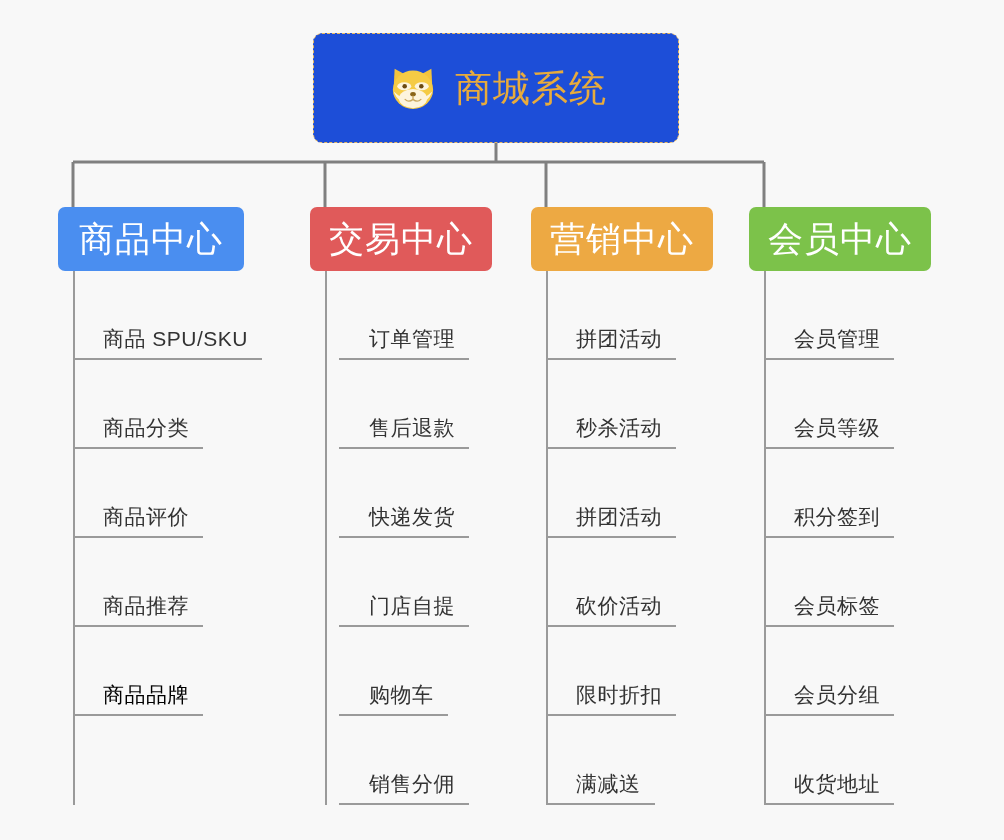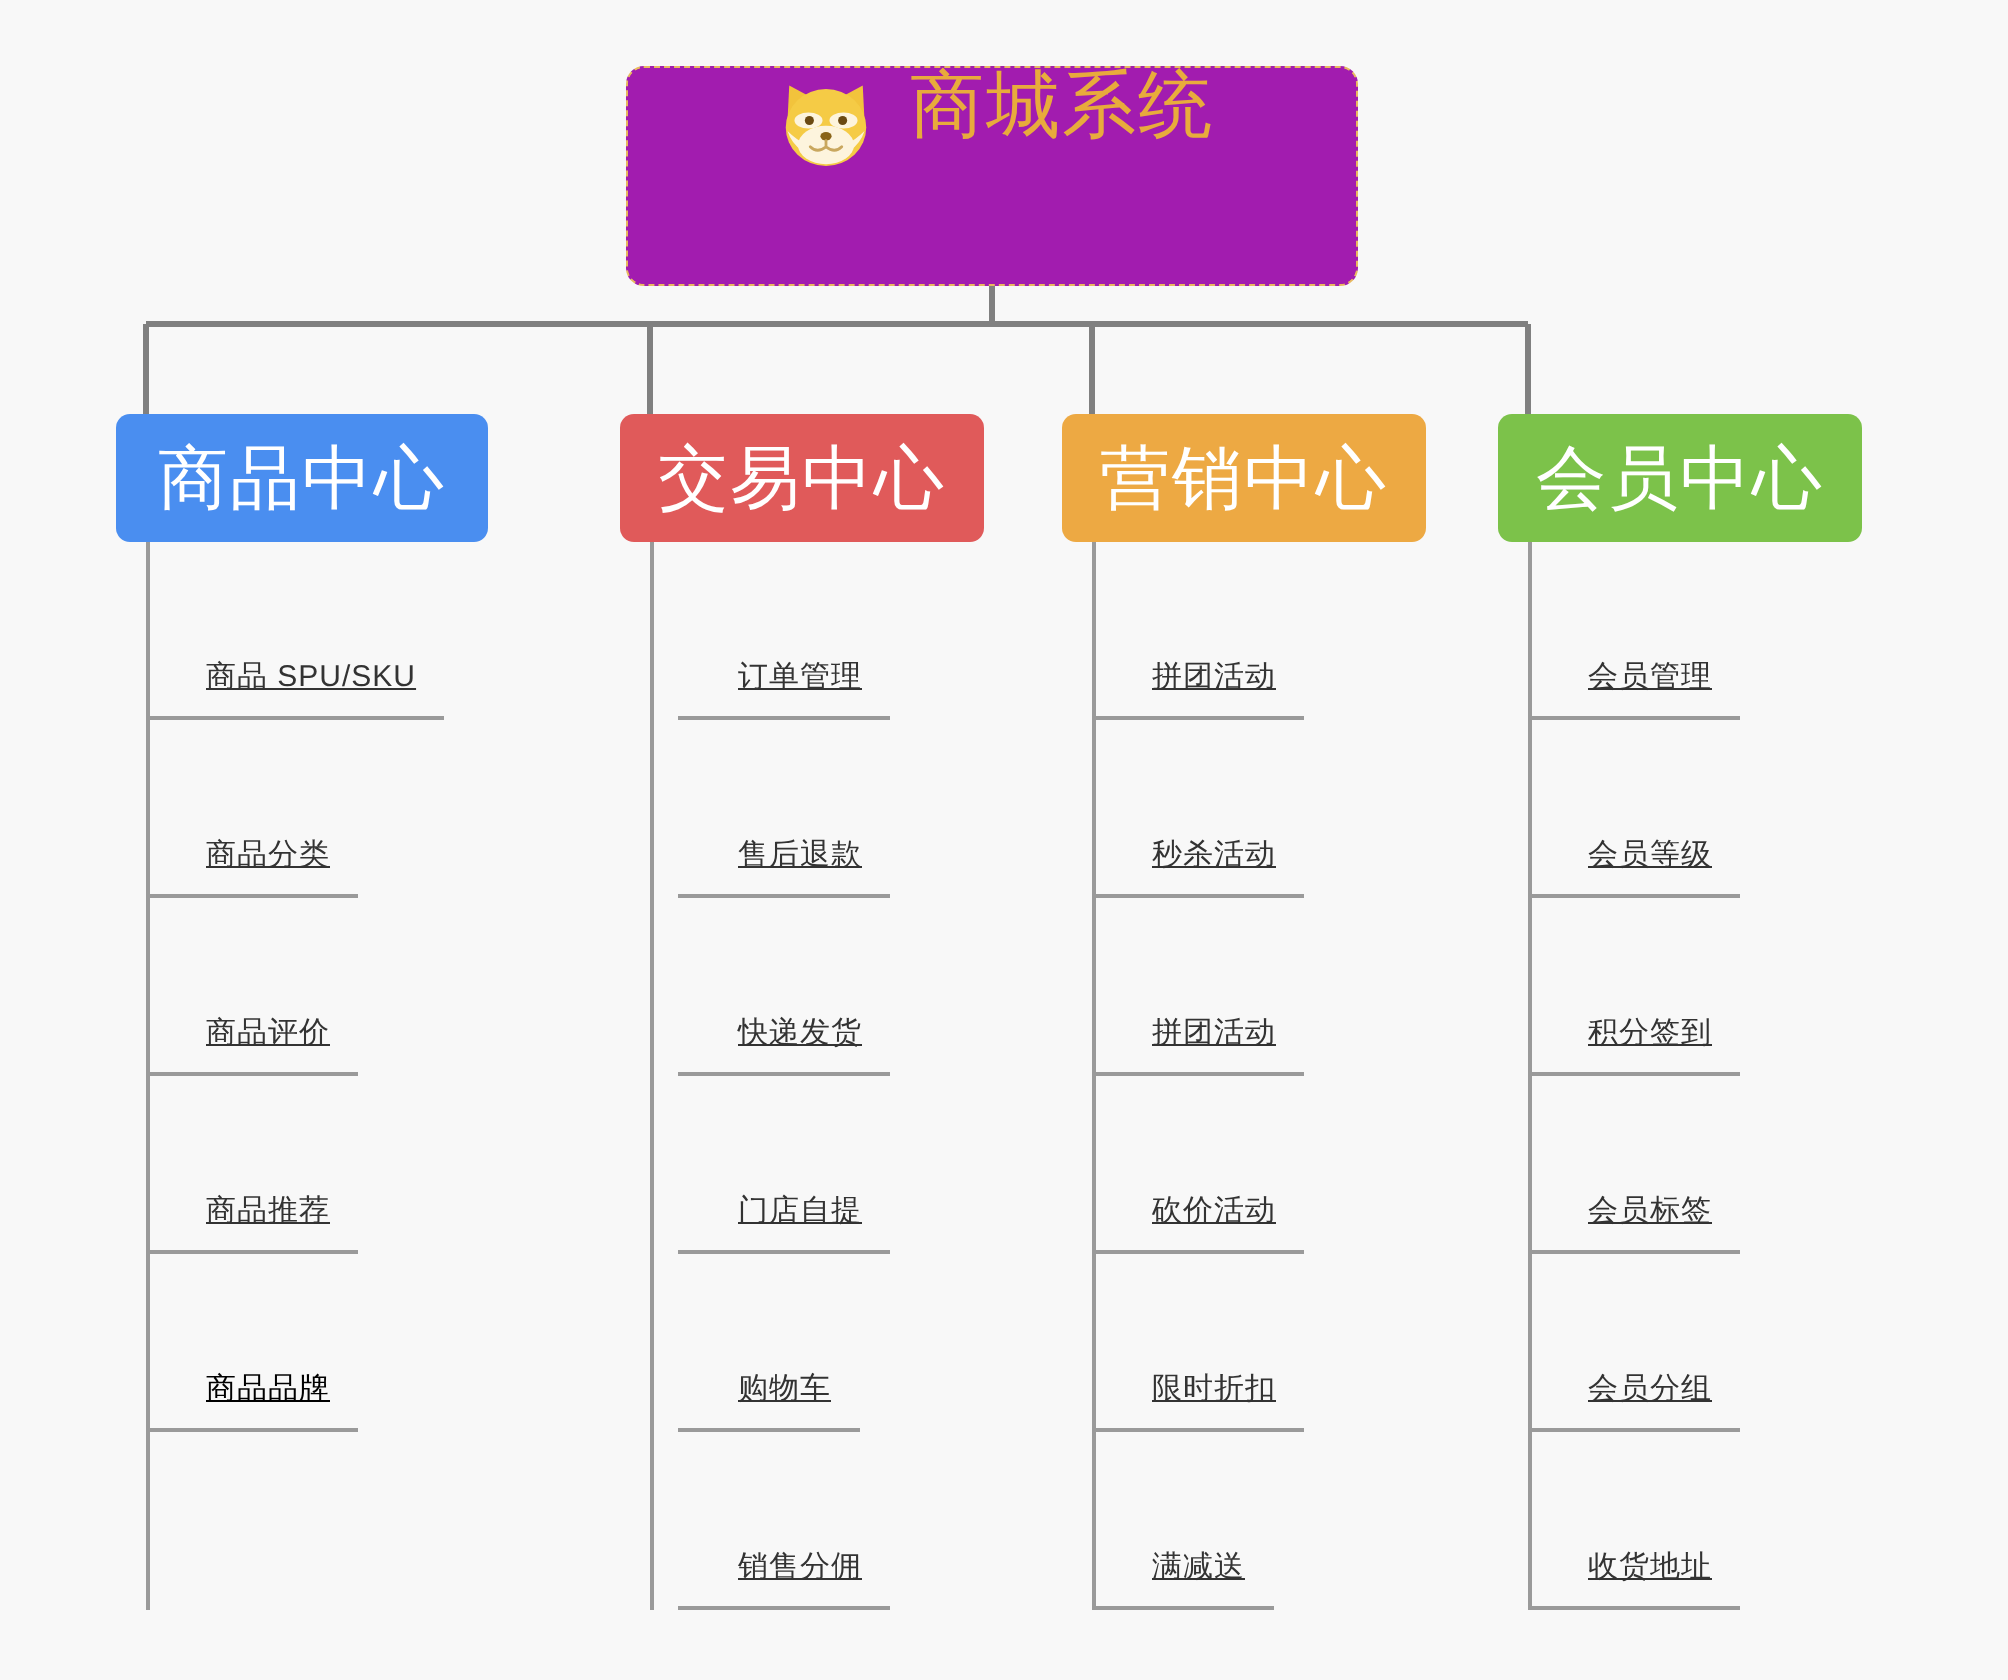--- a/index.html
+++ b/index.html
@@ -19,24 +19,25 @@
     background: #f8f8f8;
   }
 
   
   .root-node {
     position: absolute;
     left: 313px;
     top: 33px;
     width: 366px;
     height: 110px;
-    background: #a21caf;
+    background: #1d4ed8;
     border: 1px dashed #e8b95f;
     border-radius: 9px;
     display: flex;
+    align-items: center;
     justify-content: center;
     gap: 14px;
   }
 
   .root-emoji {
     width: 56px;
     height: 56px;
     flex: 0 0 56px;
     position: relative;
     display: block;
@@ -103,26 +104,25 @@
   }
 
   .leaf-inner {
     position: relative;
     display: inline-block;
     padding: 0 14px 6px 30px;
     border-bottom: 2px solid #9a9a9a;
   }
 
   .leaf-label {
-    font-size: 15px;
+    font-size: 21px;
     line-height: 26px;
     color: #333333;
     white-space: nowrap;
     letter-spacing: 0.5px;
-    text-decoration: underline;
   }
 </style>
 </head>
 <body>
 
 <div id="mindmap">
 
   <svg class="connector-svg" viewBox="0 0 1004 840" xmlns="http://www.w3.org/2000/svg">
     <g id="connector-group" stroke="#808080" stroke-width="3" fill="none" stroke-linecap="butt">
         <path d="M496 143 L496 162"></path>

